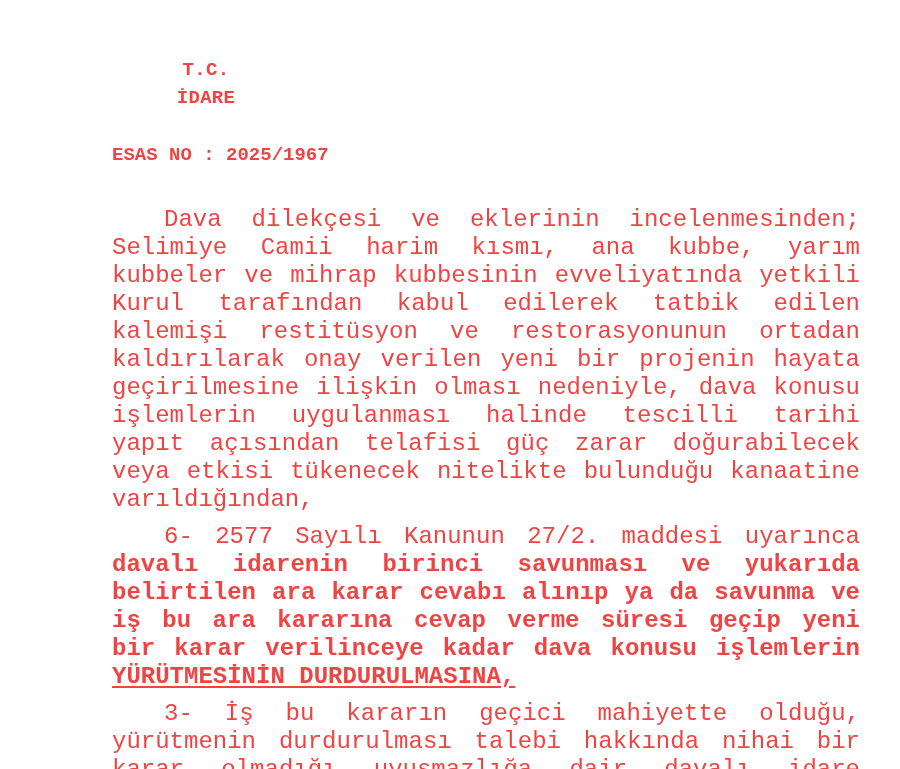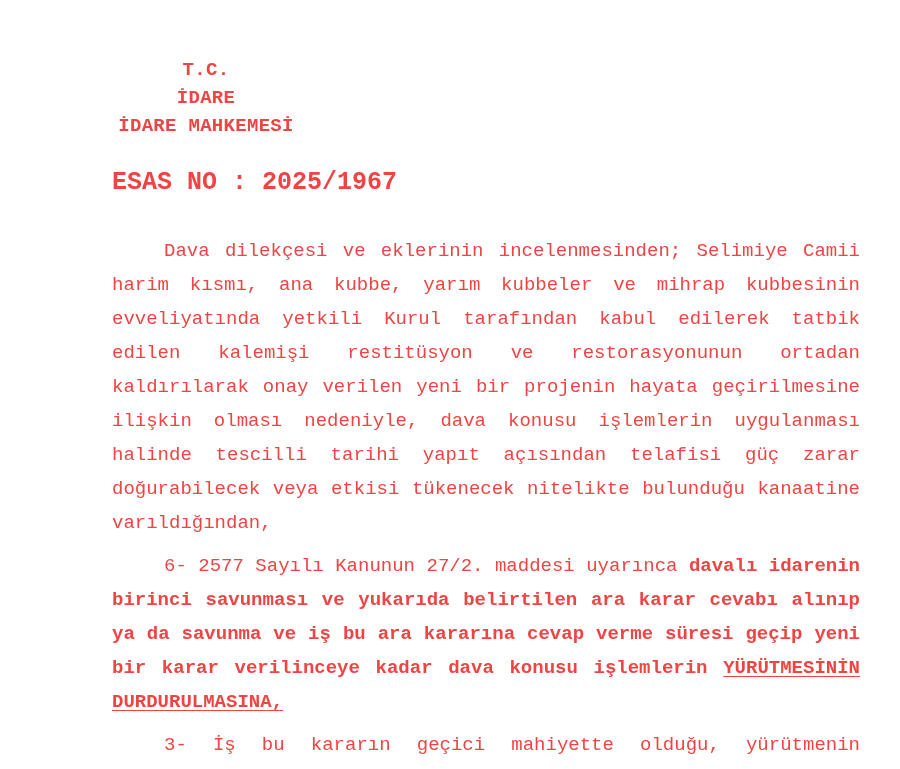--- a/index.html
+++ b/index.html
@@ -24,44 +24,43 @@
     width: 188px;
     text-align: center;
     font-weight: bold;
     font-size: 19px;
     line-height: 28px;
     letter-spacing: 0.3px;
   }
   .case-no {
     margin-top: 31px;
     font-weight: bold;
-    font-size: 25px;
+    font-size: 19px;
     line-height: 24px;
   }
   .body-block { margin-top: 39px; }
   .para {
-    font-size: 19px;
-    line-height: 34px;
+    font-size: 24px;
+    line-height: 28px;
     text-align: justify;
     text-indent: 52px;
     margin: 0 0 9px 0;
   }
   .b { font-weight: bold; }
   .u { text-decoration: underline; text-underline-offset: 3px; }
 </style>
 </head>
 <body>
 
 <div class="page">
   <div class="content">
 
     <div class="doc-header">
       <div>T.C.</div>
       <div>İDARE</div>
-      <div>İDARE MAHKEMESİ</div>
     </div>
 
     <div class="case-no"><span>ESAS NO :</span> <span>2025/1967</span></div>
 
     <div class="body-block">
 
       <p class="para"><span>Dava dilekçesi ve eklerinin incelenmesinden; Selimiye Camii harim kısmı, ana kubbe, yarım kubbeler ve mihrap kubbesinin evveliyatında yetkili Kurul tarafından kabul edilerek tatbik edilen kalemişi restitüsyon ve restorasyonunun ortadan kaldırılarak onay verilen yeni bir projenin hayata geçirilmesine ilişkin olması nedeniyle, dava konusu işlemlerin uygulanması halinde tescilli tarihi yapıt açısından telafisi güç zarar doğurabilecek veya etkisi tükenecek nitelikte bulunduğu kanaatine varıldığından,</span></p>
 
       <p class="para"><span>6- 2577 Sayılı Kanunun 27/2. maddesi uyarınca </span><span class="b">davalı idarenin birinci savunması ve yukarıda belirtilen ara karar cevabı alınıp ya da savunma ve iş bu ara kararına cevap verme süresi geçip yeni bir karar verilinceye kadar dava konusu işlemlerin </span><span class="b u">YÜRÜTMESİNİN DURDURULMASINA,</span></p>
 

